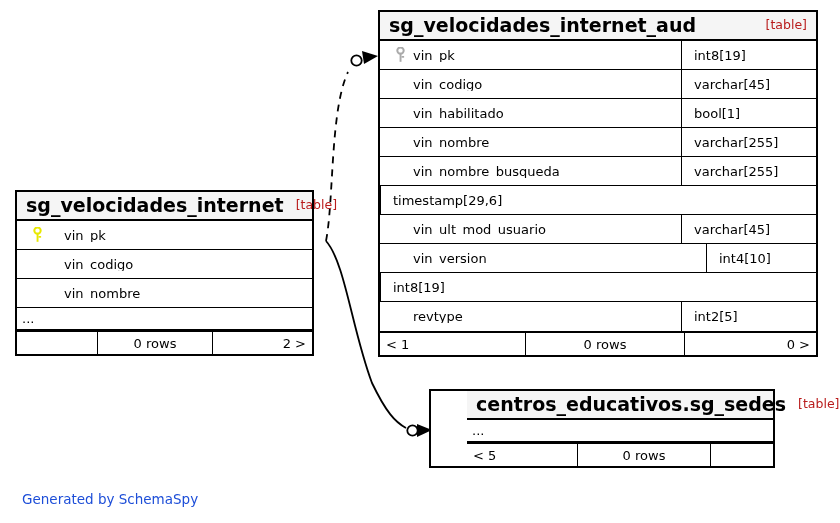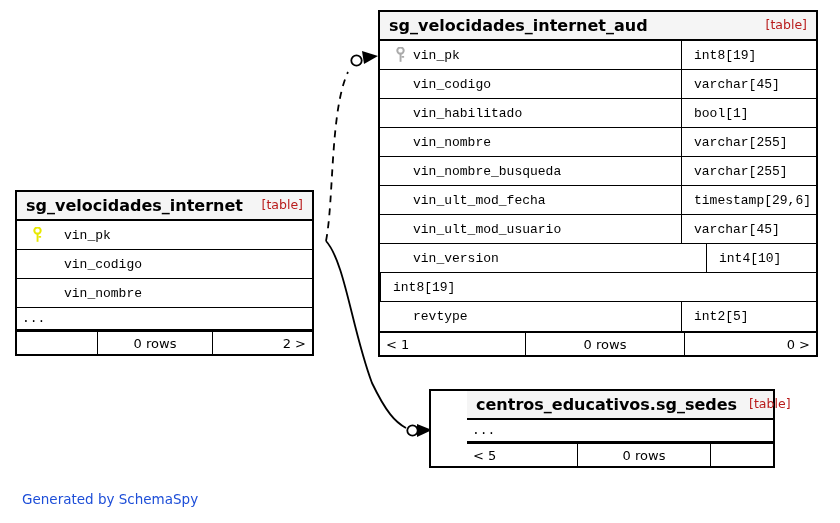--- a/index.html
+++ b/index.html
@@ -46,32 +46,31 @@
     align-items: center;
     justify-content: space-between;
     background: #f5f5f5;
     border-bottom: 2px solid #000000;
     padding: 0 9px;
     height: 29px;
     box-sizing: border-box;
   }
   .tbl-name {
     font-weight: bold;
-    font-size: 16px;
+    font-size: 19px;
     white-space: nowrap;
   }
   .tbl-kind {
     font-size: 12.5px;
     color: #b91c1c;
     white-space: nowrap;
     padding-left: 12px;
   }
   .tbl-rows {
     display: block;
-    font-family: Liberation Mono, monospace;
   }
   .col-row {
     display: flex;
     align-items: stretch;
     height: 29px;
     border-bottom: 1px solid #000000;
     box-sizing: border-box;
   }
   .col-row:last-child { border-bottom: none; text-align: center; }
   .col-name {
@@ -213,24 +212,20 @@
 
       <div class="col-row">
         <div class="col-name">
           <span class="keycell indent"></span>
           <span class="col-label">vin_nombre_busqueda</span>
         </div>
         <div class="col-type" style="width:135px">varchar[255]</div>
       </div>
 
       <div class="col-row">
-        <div class="col-name">
-          <span class="keycell indent"></span>
-          <span class="col-label">vin_ult_mod_fecha</span>
-        </div>
         <div class="col-type" style="width:135px">timestamp[29,6]</div>
       </div>
 
       <div class="col-row">
         <div class="col-name">
           <span class="keycell indent"></span>
           <span class="col-label">vin_ult_mod_usuario</span>
         </div>
         <div class="col-type" style="width:135px">varchar[45]</div>
       </div>

